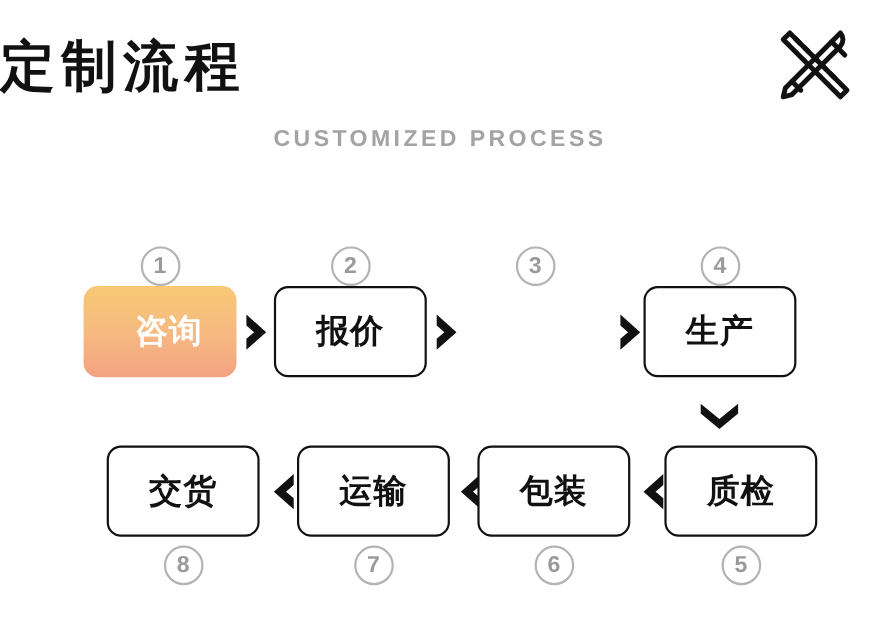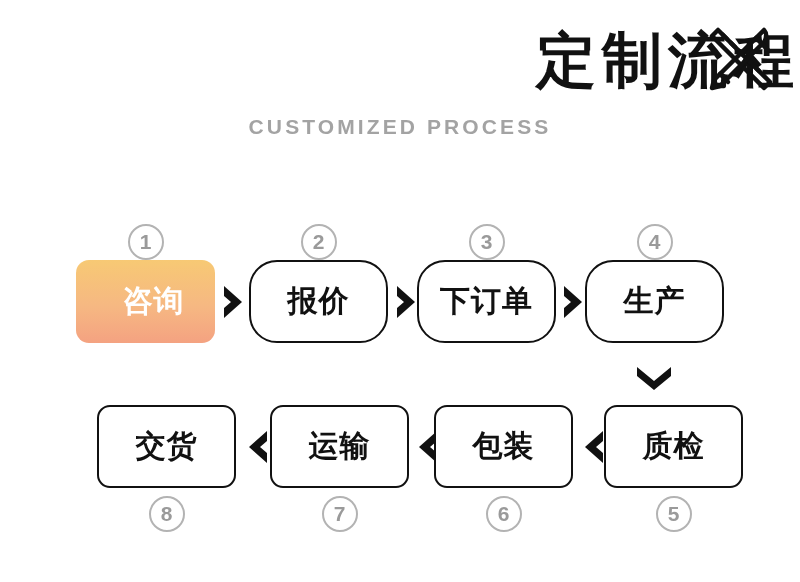--- a/index.html
+++ b/index.html
@@ -21,22 +21,22 @@
     top: 0;
     left: 0;
     width: 800px;
     height: 170px;
   }
   .title {
     position: absolute;
     top: 24px;
     left: 0;
     width: 800px;
-    text-align: right;
-    font-size: 60px;
+    text-align: left;
+    font-size: 50px;
     font-weight: 700;
     letter-spacing: 6px;
     color: #111111;
     line-height: 72px;
     font-family: "DejaVu Sans", "Liberation Sans", sans-serif;
   }
   .subtitle {
     position: absolute;
     top: 114px;
     left: 0;
@@ -92,21 +92,21 @@
     background: #ffffff;
     display: flex;
     align-items: center;
     justify-content: center;
     font-size: 30px;
     font-weight: 700;
     letter-spacing: 1px;
     color: #111111;
     font-family: "DejaVu Sans", "Liberation Sans", sans-serif;
   }
-  .row-1 .box { top: 50px; border-radius: 28px; }
+  .row-1 .box { top: 50px; }
   .row-2 .box { top: 5px; }
 
   .box.highlight {
     border: none;
     background: linear-gradient(180deg, #f7c974 0%, #f6b882 55%, #f4a281 100%);
     color: #ffffff;
     border-radius: 13px;
     padding-left: 16px;
   }
 
@@ -194,21 +194,20 @@
     </div>
 
     <div class="arrow" style="left:393px;">
       <svg viewBox="0 0 30 36" width="30" height="36">
         <path d="M4 2 L22 18 L4 34 L4 24 L11 18 L4 12 Z" fill="#111111"></path>
       </svg>
     </div>
 
     <div class="step" style="left:417px;">
       <div class="badge">3</div>
-      <div class="box">下订单</div>
     </div>
 
     <div class="arrow" style="left:560px;">
       <svg viewBox="0 0 30 36" width="30" height="36">
         <path d="M4 2 L22 18 L4 34 L4 24 L11 18 L4 12 Z" fill="#111111"></path>
       </svg>
     </div>
 
     <div class="step" style="left:585px;">
       <div class="badge">4</div>

